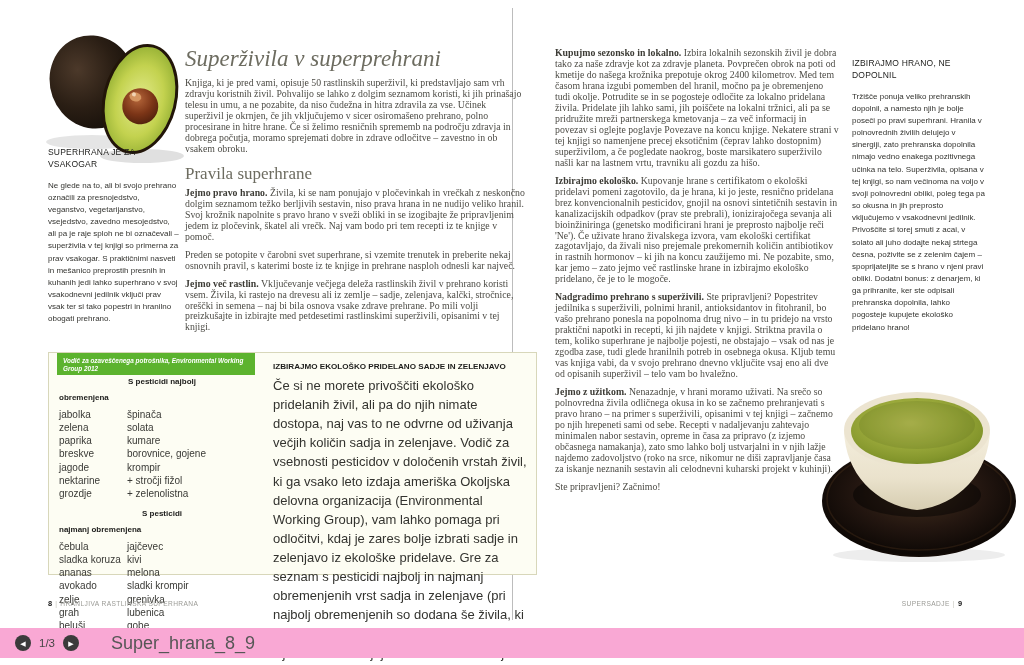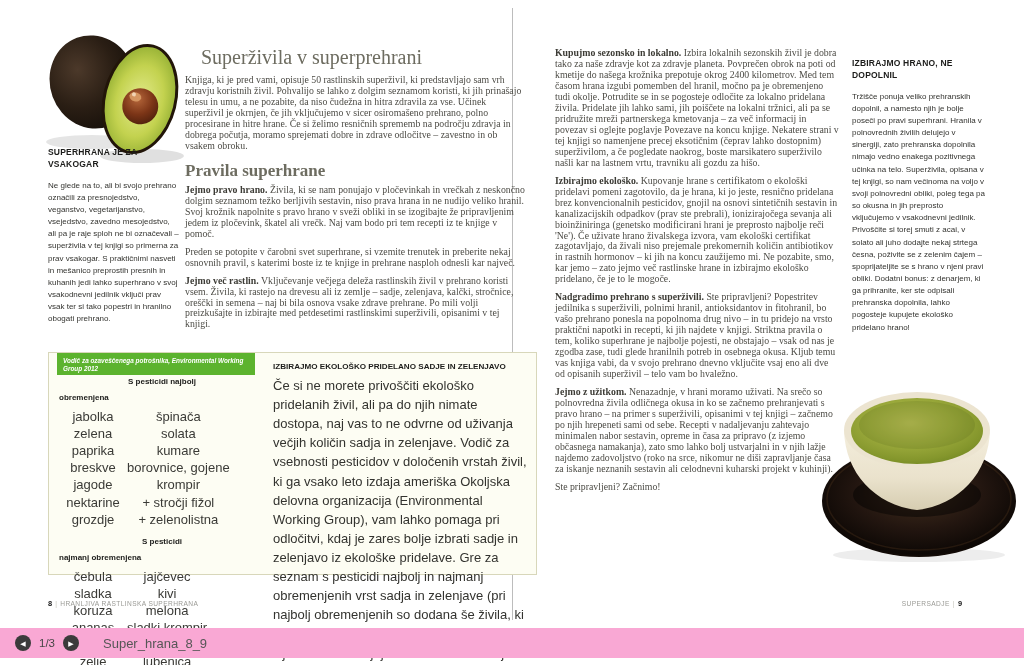--- a/index.html
+++ b/index.html
@@ -7,41 +7,41 @@
   .stage{ position:relative; width:1024px; height:665px; background:#fff; overflow:hidden;
           font-family:"Liberation Sans", sans-serif; }
   .gutter{ position:absolute; left:512px; top:8px; width:1px; height:612px; background:#bcbcbc; }
 
   
   .avocado-svg{ position:absolute; left:30px; top:18px; width:160px; height:150px; }
   .teacup-svg{ position:absolute; left:815px; top:385px; width:205px; height:180px; }
 
   
   .lp-sidebar{ position:absolute; left:48px; top:146px; width:131px; }
-  .sb-head{ font-size:8.5px; font-weight:bold; line-height:1.45; color:#1c1c1a; letter-spacing:.2px; }
+  .sb-head{ font-size:8.5px; font-weight:normal; line-height:1.45; color:#1c1c1a; letter-spacing:.2px; }
   .sb-body{ margin-top:9px; font-size:8px; line-height:1.52; color:#33332f; }
 
   .lp-main{ position:absolute; left:185px; top:46px; width:341px; }
-  h1.title{ font-family:"Liberation Serif", serif; font-weight:400; font-size:20px; color:#6d6c60; margin:0 16px 6px; }
-  h2.subtitle{ font-family:"Liberation Serif", serif; font-weight:700; font-size:17px; color:#6d6c60; margin:9px 0 4px; }
+  h1.title{ font-family:"Liberation Serif", serif; font-weight:400; font-size:23px; color:#6d6c60; margin:0 0 6px;font-style:italic; }
+  h2.subtitle{ font-family:"Liberation Serif", serif; font-weight:400; font-size:17px; color:#6d6c60; margin:9px 0 4px; }
   p.serif{ font-family:"Liberation Serif", serif; font-size:9.8px; line-height:1.12; color:#4c4b45; margin:0 0 7px; }
   p.serif b{ color:#3d3c36;margin-top:40px; }
 
   .guide-box{ position:absolute; left:48px; top:352px; width:489px; height:223px;
               background:#fdfdf3; border:1px solid #d8d7ba; }
   .guide-tab{ position:absolute; left:8px; top:0; width:198px; background:#5cb32e; color:#fff;
               font-size:6.4px; font-style:italic; font-weight:bold; padding:4px 6px 3px; line-height:1.2; }
   .g-left{ position:absolute; left:10px; top:24px; width:206px; }
   .g-secline{ display:flex; align-items:center; gap:5px;flex-direction:column; }
   .g-h{ font-size:8px; font-weight:bold; color:#21211f; line-height:1.3; white-space:nowrap; }
   .stripes{ flex:1; height:7px; margin-top:1px;
             background:repeating-linear-gradient(90deg,#7cc24a 0 1px, transparent 1px 3px); }
   .g-rows{ display:flex; margin:4px 0 9px; }
   .g-col1{ width:68px; }
-  .g-col1,.g-col2{ font-size:13px; line-height:1.32; color:#3a3a36; white-space:pre-line;text-align:center; }
+  .g-col1,.g-col2{ font-size:10px; line-height:1.32; color:#3a3a36; white-space:pre-line; }
   .eco-col{ position:absolute; left:224px; top:9px; width:256px; }
   .eco-h{ font-size:8.1px; font-weight:bold; color:#1c1c1a; margin-bottom:5px; }
   .eco-b{ font-size:13px; line-height:1.47; color:#33332f; }
 
   
   .rp-main{ position:absolute; left:555px; top:48px; width:285px; z-index:2; }
   .rp-sidebar{ position:absolute; left:852px; top:57px; width:133px; z-index:2; }
 
   .footer{ position:absolute; top:599px; font-size:6.6px; letter-spacing:.4px; color:#9a9a95; }
   .footer b{ color:#161616; font-size:7.4px; letter-spacing:0; }
@@ -50,21 +50,21 @@
   .footer-r{ right:62px; }
 
   
   .viewerbar{ position:absolute; left:0; top:628px; width:1024px; height:30px; background:#f9a8d4;
               display:flex; align-items:center; }
   .navbtn{ width:16px; height:16px; border-radius:50%; background:#3b3b3b; border:none; cursor:pointer;
            display:flex; align-items:center; justify-content:center; padding:0; }
   .navbtn span{ color:#fff; font-size:7px; line-height:1; }
   .navbtn.prev{ margin-left:15px; }
   .pageind{ margin:0 8px; font-size:11.5px; color:#454545; }
-  .filename{ margin-left:24px; font-size:13px; color:#565656; }
+  .filename{ margin-left:32px; font-size:18px; color:#565656; }
 </style>
 </head>
 <body>
 
 <div class="stage">
 
   <div class="gutter"></div>
 
   <svg class="avocado-svg" viewBox="0 0 160 150">
     <defs>

